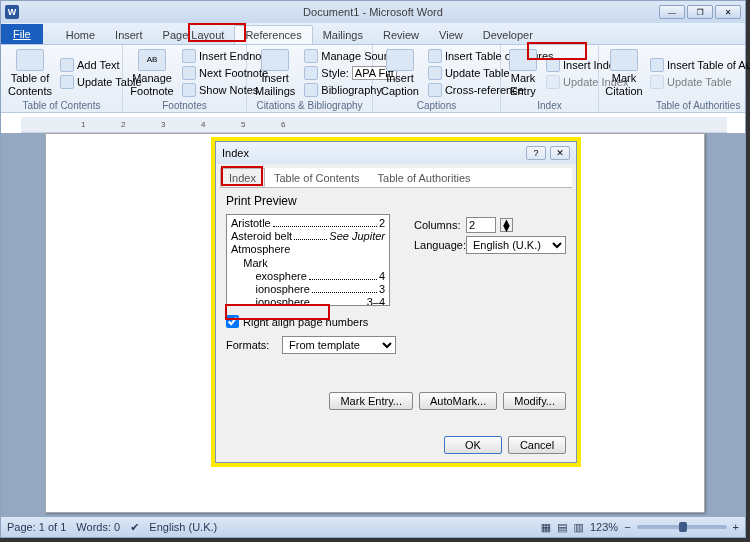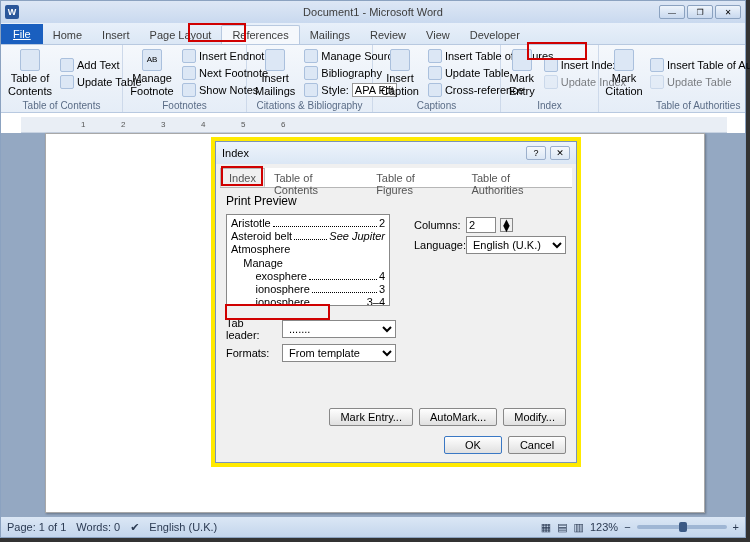--- a/index.html
+++ b/index.html
@@ -9,33 +9,33 @@
   
   .titlebar { height:22px; background:linear-gradient(#dde7f5,#c9d9ef); display:flex; align-items:center; padding:0 4px; position:relative; }
   .word-icon { width:14px; height:14px; background:#2b579a; color:#fff; font-weight:bold; font-size:9px; display:flex; align-items:center; justify-content:center; border-radius:2px; }
   .title-text { position:absolute; left:50%; transform:translateX(-50%); color:#3c3c3c; }
   .win-ctrls { margin-left:auto; display:flex; gap:2px; }
   .win-btn { width:26px; height:14px; background:linear-gradient(#eef4fb,#c9d9ef); border:1px solid #8ba2c0; border-radius:2px; display:flex; align-items:center; justify-content:center; font-size:8px; }
 
   
   .ribbon-tabs { height:22px; background:linear-gradient(#e8f0fa,#dbe7f5); display:flex; align-items:flex-end; border-bottom:1px solid #b8c9e0; }
   .rtab { padding:3px 10px; color:#3c3c3c; cursor:pointer; }
-  .rtab.file { background:#1a5fbf; color:#fff; margin-right:0; padding:4px 12px;text-decoration:underline; }
+  .rtab.file { background:#1a5fbf; color:#fff; margin-right:13px; padding:4px 12px;text-decoration:underline; }
   .rtab.active { background:#f5f8fc; border:1px solid #b8c9e0; border-bottom:none; border-radius:2px 2px 0 0; }
 
   
   .hl { position:absolute; border:2px solid #d00000; pointer-events:none; }
 
   
   .ribbon { height:68px; background:linear-gradient(#f5f8fc,#e5edf7); display:flex; border-bottom:1px solid #b8c9e0; font-size:10px; }
   .rgroup { border-right:1px solid #cdd9ea; display:flex; flex-direction:column; height:100%; padding:2px 4px 0 4px; }
   .rgroup-body { flex:1; display:flex; gap:2px; }
   .rgroup-label { text-align:center; color:#5a6c86; font-size:10px; padding:1px 0; }
   .big-btn { display:flex; flex-direction:column; align-items:center; justify-content:center; padding:2px 4px; gap:1px; width:50px; text-align:center; line-height:1.1; }
-  .big-btn .ico { width:20px; height:22px; background:#dce7f5; border:1px solid #aac0dd; border-radius:2px; }
+  .big-btn .ico { width:28px; height:22px; background:#dce7f5; border:1px solid #aac0dd; border-radius:2px; }
   .small-btns { display:flex; flex-direction:column; gap:1px; justify-content:center; }
   .sbtn { display:flex; align-items:center; gap:3px; padding:1px 3px; white-space:nowrap; }
   .sbtn .si { width:14px; height:14px; background:#dce7f5; border:1px solid #aac0dd; border-radius:2px; display:inline-block; }
 
   
   .ruler-h { height:16px; background:#e9eef5; border-bottom:1px solid #c8d3e2; position:relative; margin:4px 18px 0 20px; }
   .doc-area { position:absolute; top:132px; left:0; right:0; bottom:20px; background:#94a8c2; }
   .page { position:absolute; top:0; left:44px; width:660px; height:380px; background:#fff; border:1px solid #a8a8a8; box-shadow:1px 1px 2px rgba(0,0,0,.3);}
   .ruler-v { position:absolute; top:132px; left:4px; width:16px; bottom:20px; background:#e9eef5; border-right:1px solid #c8d3e2;}
 
@@ -56,21 +56,21 @@
   .dlg-tab.active { background:#f0f0f0; border:1px solid #b6b6b6; border-bottom:1px solid #f0f0f0; position:relative; top:0; }
   .dlg-body { padding:6px 10px; font-size:11px; display:flex; gap:24px; }
   .preview-box { border:1px solid #888; background:#fff; width:170px; height:92px; overflow:hidden; padding:2px 4px; font-family:"Times New Roman",serif; font-size:10px; line-height:1.2; }
   .prev-line{ display:flex; justify-content:space-between; }
   .dots{ flex:1; border-bottom:1px dotted #000; margin:0 2px 3px 2px;}
   fieldset{ border:none; display:flex; align-items:center; gap:4px; margin:3px 0; font-size:11px;}
   fieldset label{ width:48px;}
   input[type=text], select{ font-size:11px; border:1px solid #888; background:#fff; padding:1px 2px; }
   .check-row{ display:flex; align-items:center; gap:4px; padding:3px 10px;}
   .btn { background:linear-gradient(#fefefe,#e0e0e0); border:1px solid #888; border-radius:2px; padding:2px 10px; font-size:11px; min-width:58px; display:inline-flex; justify-content:center; }
-  .dlg-foot1{ position:absolute; bottom:36px; right:10px; display:flex; gap:6px;}
+  .dlg-foot1{ position:absolute; bottom:52px; right:10px; display:flex; gap:6px;}
   .dlg-foot2{ position:absolute; bottom:8px; right:10px; display:flex; gap:6px;}
 
   .num-tick{ position:absolute; top:3px; font-size:8px; color:#555;}
 </style>
 </head>
 <body>
 
 <div class="window">
 
   <div class="titlebar">
@@ -150,26 +150,26 @@
             <div class="ico"></div>
             <span>Insert Mailings</span>
           </div>
         <div class="small-btns">
           <div class="sbtn">
               <span class="si"></span>
               <span>Manage Sources</span>
             </div>
           <div class="sbtn">
               <span class="si"></span>
-              <span>Bibliography</span>
-            </div>
-          <div class="sbtn">
-              <span class="si"></span>
               <span>Style:</span> 
               <span style="border:1px solid #999;padding:0 2px;background:#fff">APA Fift</span>
+            </div>
+          <div class="sbtn">
+              <span class="si"></span>
+              <span>Bibliography</span>
             </div>
         </div>
       </div>
       <div class="rgroup-label">Citations &amp; Bibliography</div>
     </div>
 
     <div class="rgroup" style="width:128px">
       <div class="rgroup-body">
         <div class="big-btn">
             <div class="ico"></div>
@@ -252,40 +252,39 @@
       <div class="dlg-title">
         <span>Index</span>
         <div class="ctl">
           <div class="c">?</div>
           <div class="c">✕</div>
         </div>
       </div>
       <div class="dlg-tabs">
         <div class="dlg-tab active">Index</div>
         <div class="dlg-tab">Table of Contents</div>
-        <div class="dlg-tab">Table of Figures</div>
         <div class="dlg-tab">Table of Authorities</div>
       </div>
       <div class="hl" style="top:24px; left:5px; width:42px; height:20px;"></div>
 
       <div style="padding:6px 10px 0 10px;font-size:12px">Print Preview</div>
       <div class="dlg-body">
         <div class="preview-box">
           <div class="prev-line">
               <span>Aristotle</span>
               <span class="dots"></span>
               <span>2</span>
             </div>
           <div class="prev-line">
               <span>Asteroid belt</span>
               <span class="dots"></span>
               <i>See Jupiter</i>
             </div>
           <div><span>Atmosphere</span></div>
-          <div style="white-space:pre">    Manage</div>
+          <div style="white-space:pre">    Mark</div>
           <div class="prev-line">
               <span style="white-space:pre">        exosphere</span>
               <span class="dots"></span>
               <span>4</span>
             </div>
           <div class="prev-line">
               <span style="white-space:pre">        ionosphere</span>
               <span class="dots"></span>
               <span>3</span>
             </div>
@@ -304,27 +303,27 @@
                 <span>▼</span>
               </span>
           </fieldset>
           <fieldset>
               <label>Language:</label>
             <select style="width:100px"><option>English (U.K.)</option></select>
           </fieldset>
         </div>
       </div>
 
+      <div class="check-row">
+        <input type="checkbox" checked="" style="">
+        <span>Right align page numbers</span>
+      </div>
       <div class="hl" style="top:162px; left:9px; width:105px; height:16px;"></div>
 
       <div style="padding:2px 10px">
-        <fieldset>
-            <label style="width:52px">Tab leader:</label>
-          <select style="width:114px"><option>.......</option></select>
-          </fieldset>
         <fieldset>
             <label style="width:52px">Formats:</label>
           <select style="width:114px"><option>From template</option></select>
           </fieldset>
       </div>
 
       <div class="dlg-foot1">
         <div class="btn">Mark Entry...</div>
         <div class="btn">AutoMark...</div>
         <div class="btn">Modify...</div>

